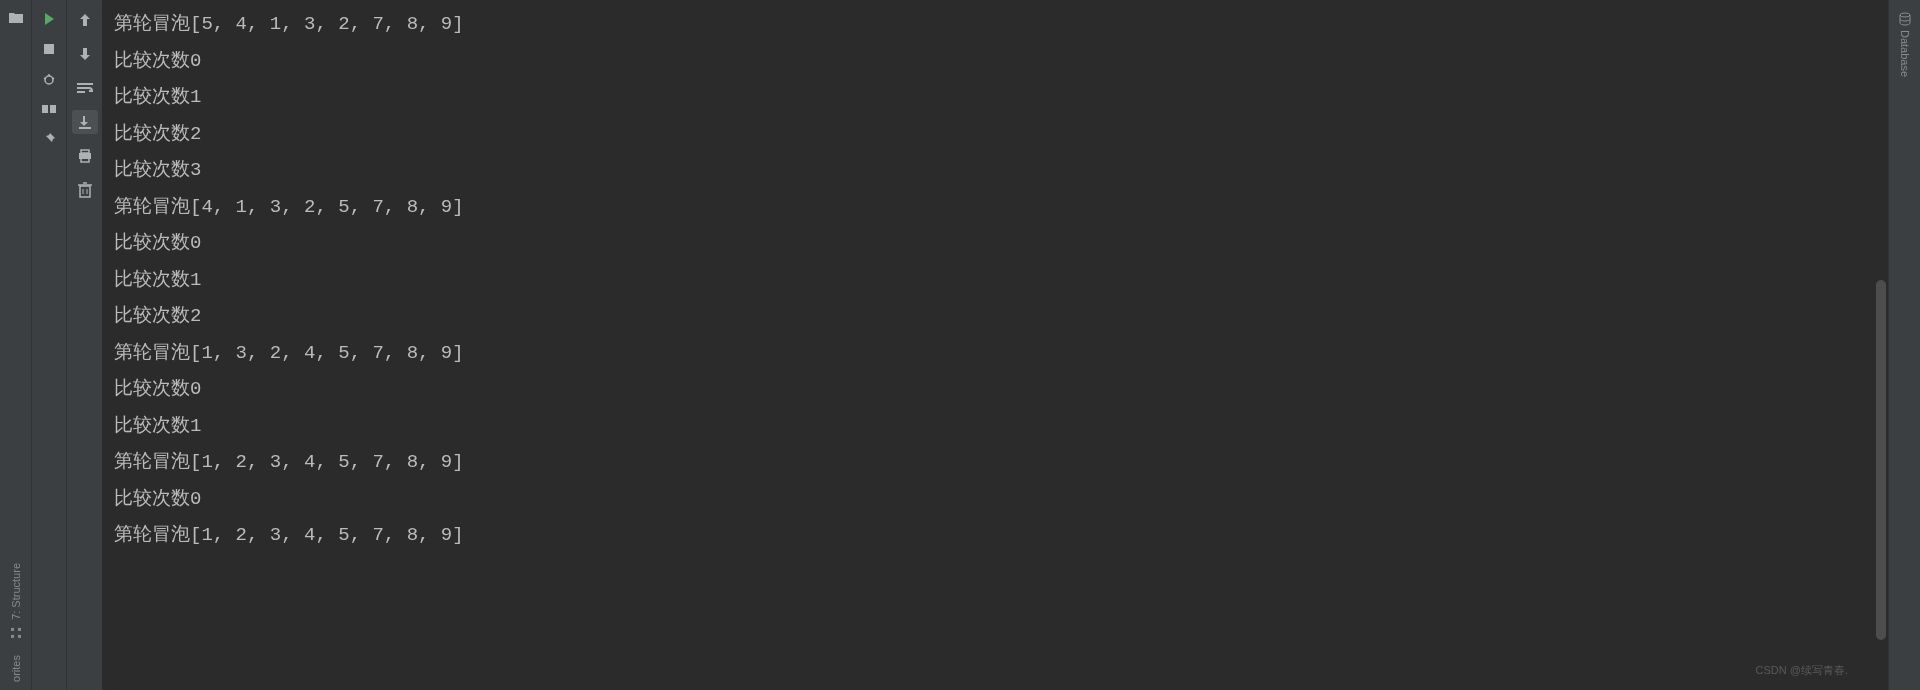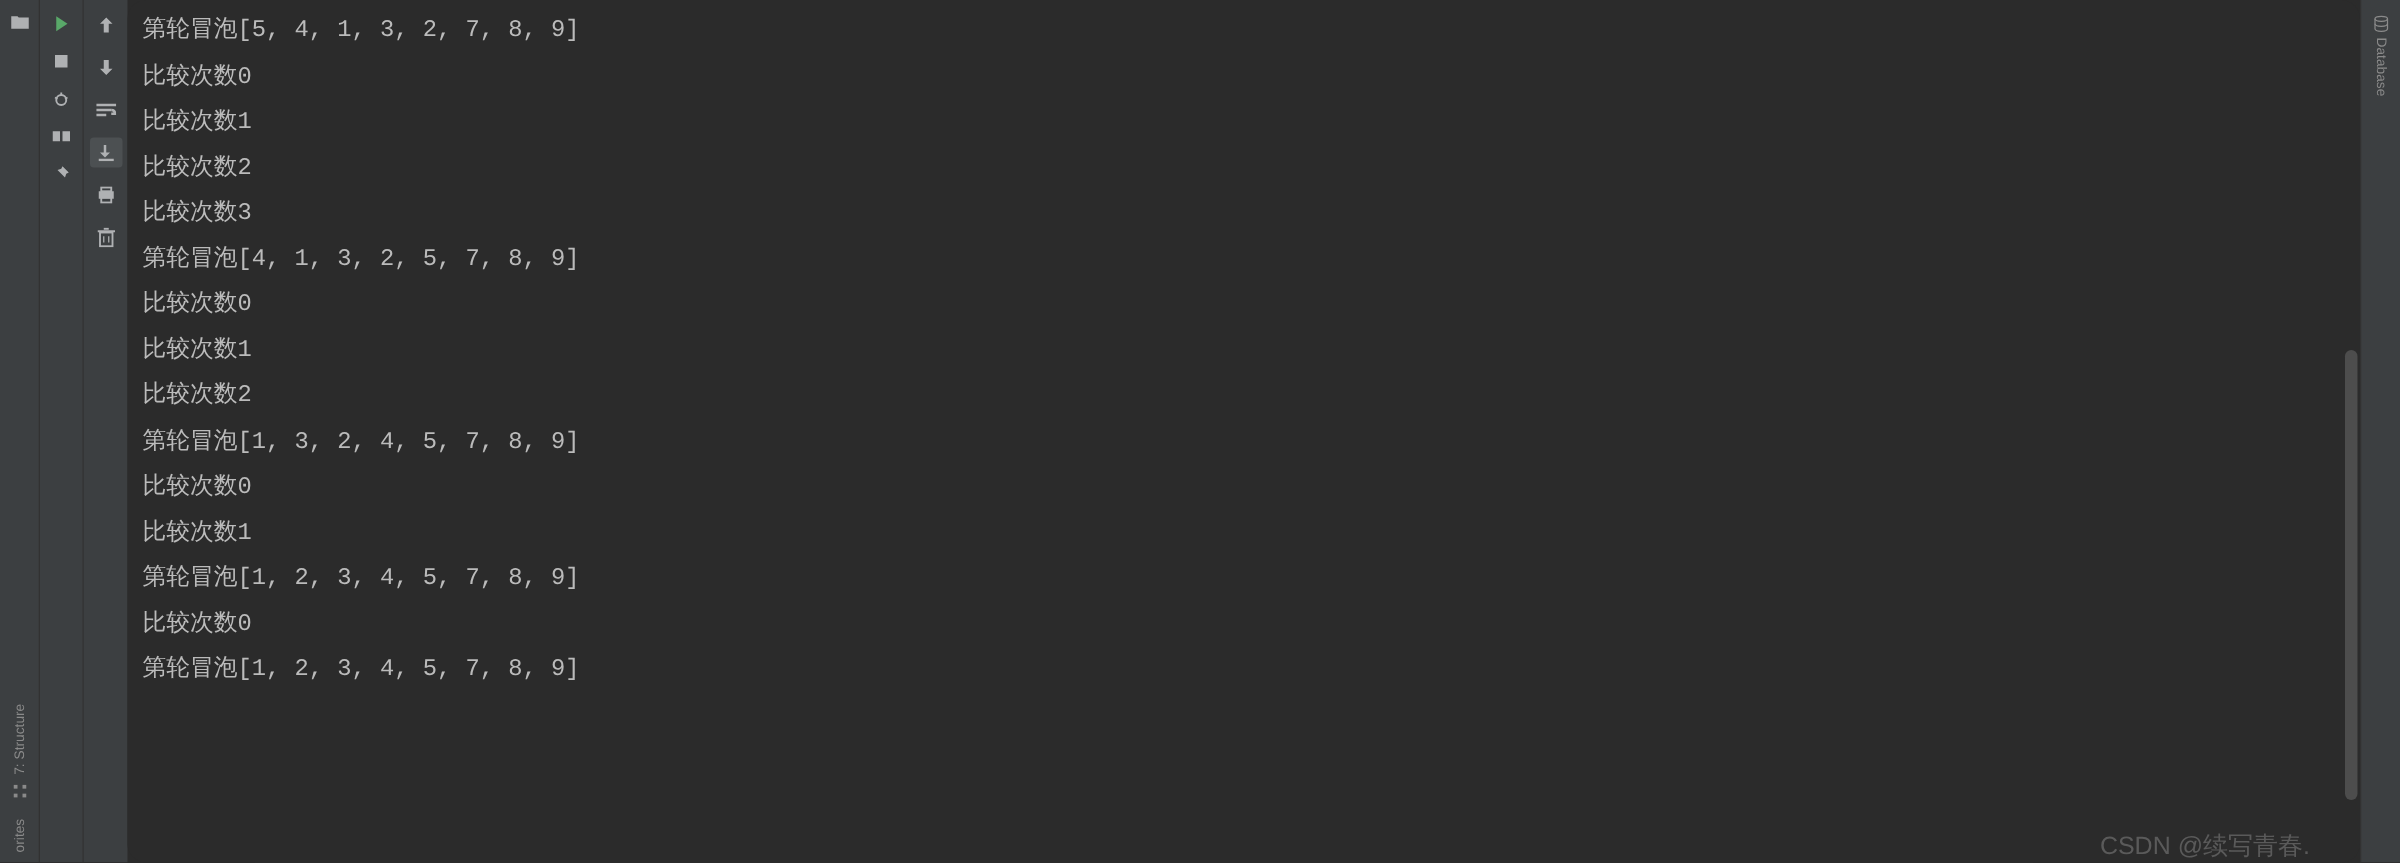--- a/index.html
+++ b/index.html
@@ -129,23 +129,23 @@
       position: absolute;
       right: 2px;
       top: 280px;
       width: 10px;
       height: 360px;
       background: #4d4d4d;
       border-radius: 5px;
     }
     .watermark {
       position: absolute;
-      bottom: 0;
+      bottom: 12px;
       right: 40px;
-      font-size: 20px;
+      font-size: 11px;
       color: #5a5a5a;
       font-family: sans-serif;
     }
   </style>
 </head>
 <body>
 
 <div class="left-sidebar">
   <div class="left-sidebar-icon">
     <svg width="16" height="16" viewBox="0 0 16 16">

